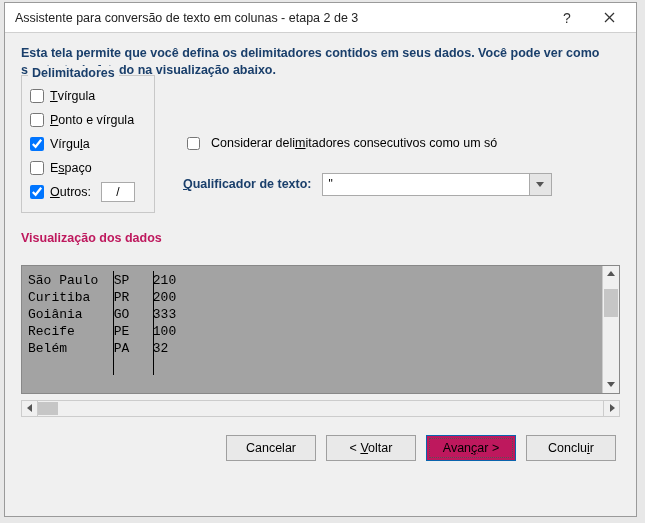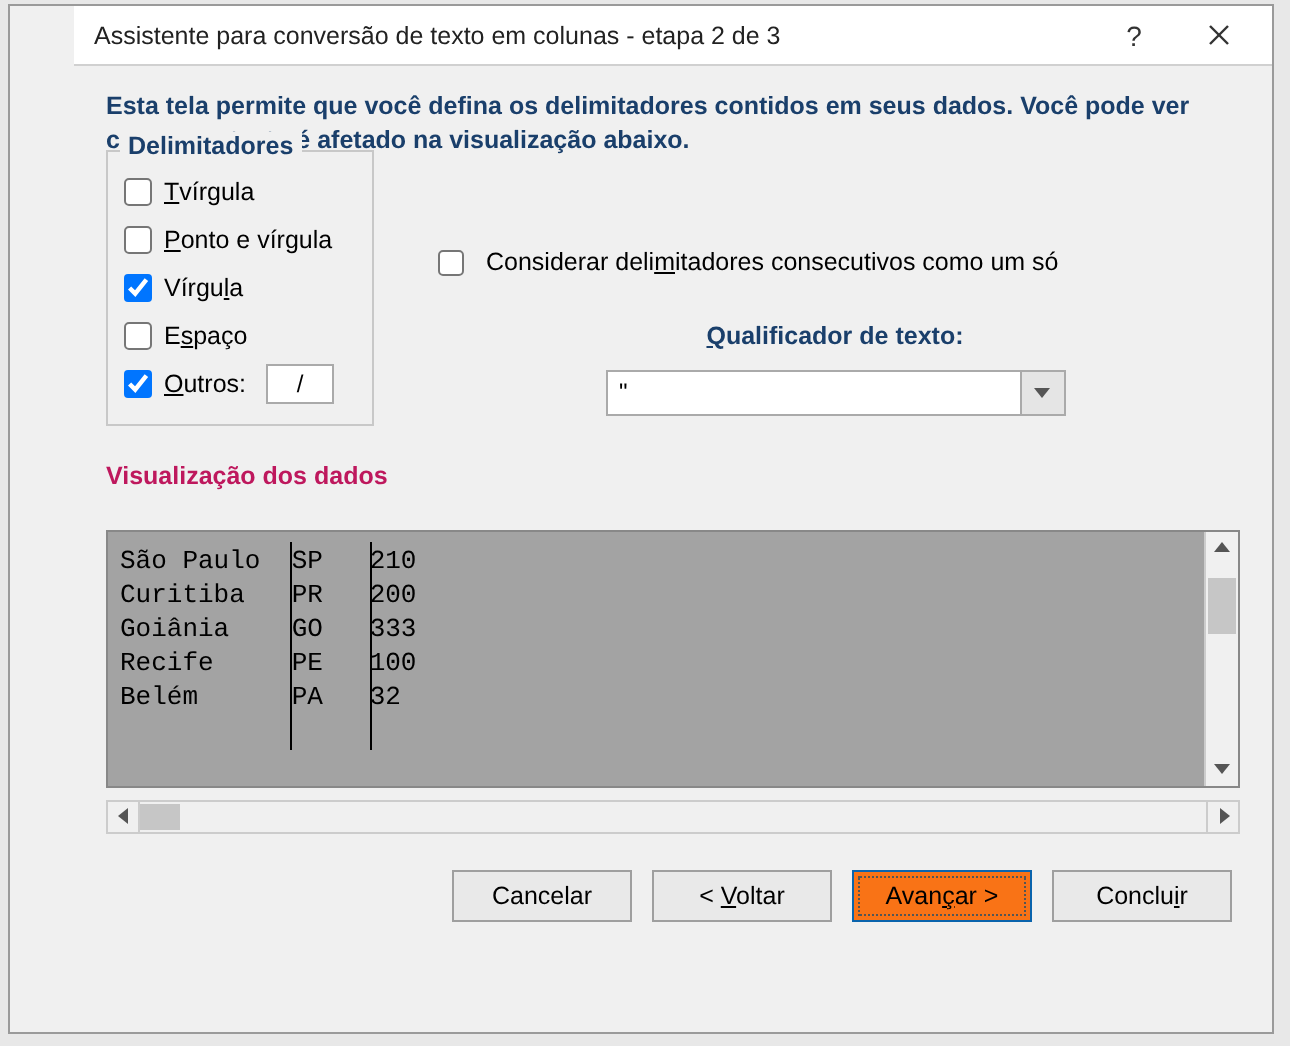--- a/index.html
+++ b/index.html
@@ -14,21 +14,20 @@
     overflow: hidden;
   }
   .dialog {
     width: 633px;
     height: 515px;
     background: #f0f0f0;
     border: 1px solid #9a9a9a;
     position: relative;
     margin-left: 4px;
     margin-top: 2px;
-    padding-left: 32px;
   }
   .titlebar {
     height: 30px;
     background: #ffffff;
     border-bottom: 1px solid #d0d0d0;
     display: flex;
     align-items: center;
     padding: 0 6px 0 10px;
   }
   .titlebar .title {
@@ -110,21 +109,20 @@
     display: flex;
     align-items: center;
     gap: 8px;
     margin-bottom: 20px;
     font-size: 12.5px;
   }
   .qualrow {
     display: flex;
     align-items: center;
     gap: 10px;
-    flex-direction: column;
   }
   .qualrow .qlabel {
     color: #1a3f6b;
     font-size: 12.5px;
     font-weight: 600;
   }
   .combo {
     position: relative;
     width: 230px;
     height: 23px;
@@ -235,21 +233,21 @@
     display:flex;
     align-items:center;
     justify-content:center;
     padding: 0 12px;
     cursor:pointer;
   }
   .btn.primary {
     border:1px solid #0a64ad;
     outline: 1px dotted #555;
     outline-offset:-4px;
-    background:#f97316;
+    background:#be185d;
   }
   .arrow-svg { width:8px; height:8px; }
 </style>
 </head>
 <body>
 
 <div class="dialog">
 
   <div class="titlebar">
     <div class="title">Assistente para conversão de texto em colunas - etapa 2 de 3</div>

